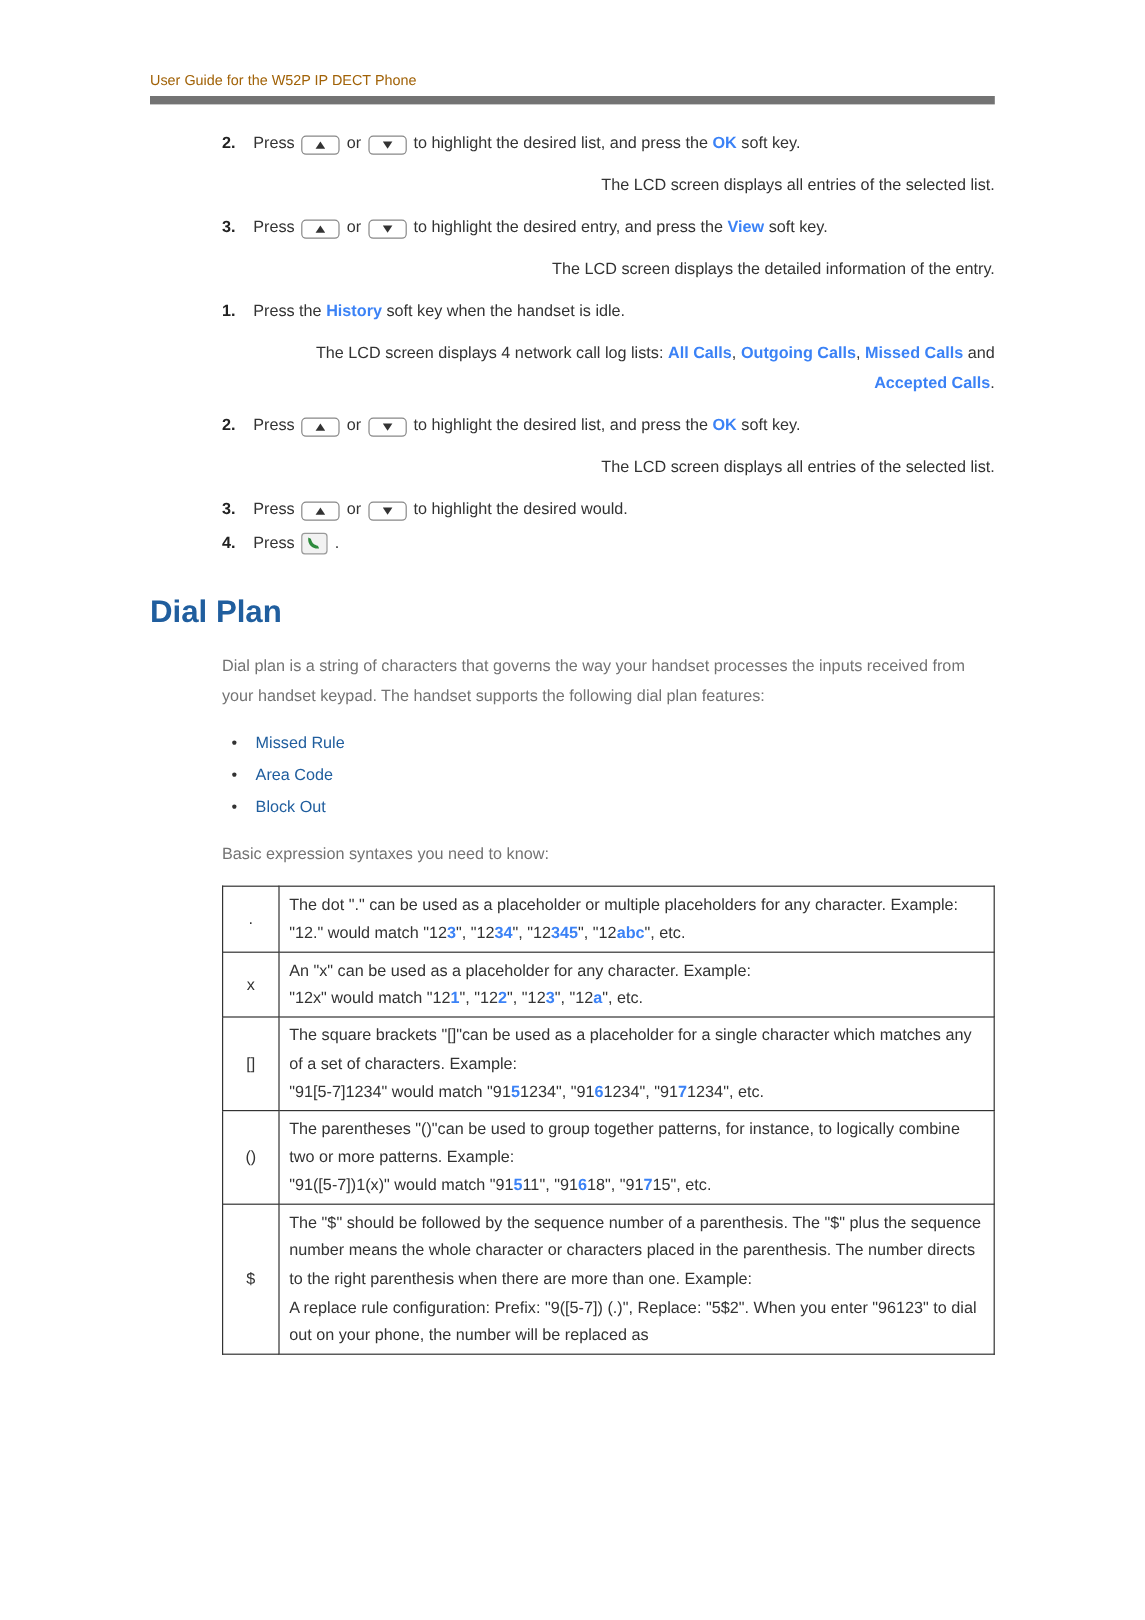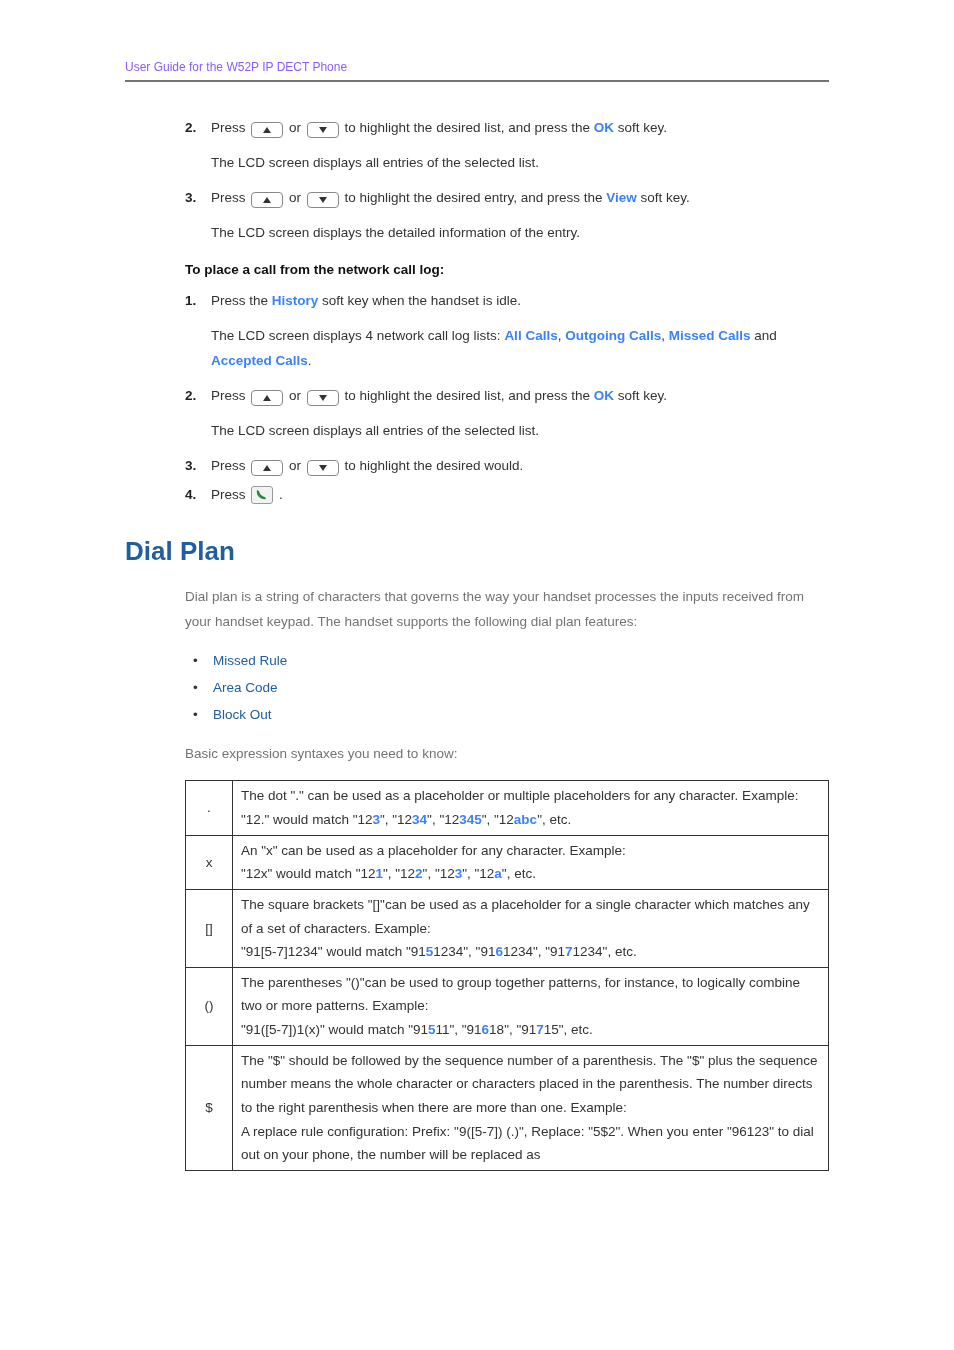--- a/index.html
+++ b/index.html
@@ -8,24 +8,24 @@
     background: #fff;
     font-family: "Segoe UI", "Helvetica Neue", Arial, sans-serif;
     color: #333;
     width: 954px;
   }
   .page {
     padding: 60px 125px 40px 125px;
   }
   .header-line {
     font-size: 12px;
-    color: #8b5cf6;
-    border-bottom: 2px solid #737373;
+    color: #a16207;
+    border-bottom: 7px solid #737373;
     padding-bottom: 6px;
-    margin-bottom: 34px;
+    margin-bottom: 20px;
   }
   .content-area {
     margin-left: 60px;
   }
   .h2-title {
     font-size: 26px;
     font-weight: 700;
     color: #205e9e;
     margin: 28px 0 18px 0;
   }
@@ -53,20 +53,21 @@
     color: #222;
   }
   .num-list .body {
     flex: 1;
   }
   .sub-para {
     font-size: 13.5px;
     line-height: 1.85;
     margin: 4px 0 10px 26px;
     color: #333;
+    text-align: right;
   }
   .b { font-weight: 700; color: #3b82f6; }
   .subhead {
     font-size: 13.5px;
     font-weight: 700;
     color: #111;
     margin: 16px 0 12px 0;
   }
   .bullets {
     list-style: none;
@@ -181,21 +182,20 @@
               </svg>
             </span>
           <span> to highlight the desired entry, and press the </span>
           <span class="b">View</span>
           <span> soft key.</span>
         </span>
       </li>
     </ol>
     <p class="sub-para">The LCD screen displays the detailed information of the entry.</p>
 
-    <p class="subhead">To place a call from the network call log:</p>
 
     <ol class="num-list">
       <li>
         <span class="marker">1.</span>
         <span class="body">
           <span>Press the </span><span class="b">History</span><span> soft key when the handset is idle.</span>
         </span>
       </li>
     </ol>
     <p class="sub-para">

